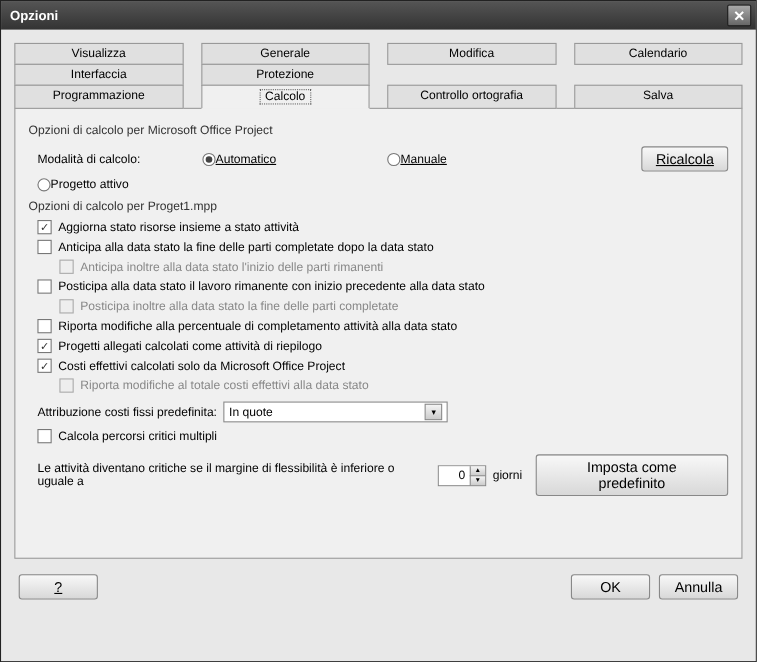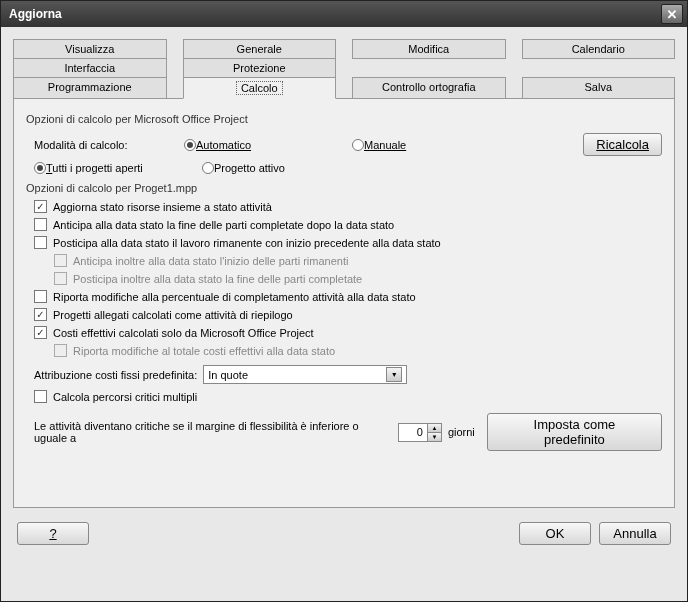--- a/index.html
+++ b/index.html
@@ -43,21 +43,21 @@
     .spinner .spin-btn:last-child { border-top: 1px solid #888; }
     .footer { display: flex; gap: 8px; padding: 14px 4px 4px 4px; background: #e8e8e8; align-items: center; }
     .footer .btn { min-width: 72px; }
     .u { text-decoration: underline; }
   </style>
 </head>
 <body>
 
 <div class="dialog">
   <div class="titlebar">
-    <span>Aggiorna</span>
+    <span>Opzioni</span>
     <div class="close-btn">✕</div>
   </div>
 
   <div class="content">
     <div class="tabs">
       <div class="tab-row">
         <div class="tab"><span>Visualizza</span></div>
         <div class="tab"><span>Generale</span></div>
         <div class="tab"><span>Modifica</span></div>
         <div class="tab"><span>Calendario</span></div>
@@ -89,48 +89,44 @@
                 <span class="circle"></span>
                 <span class="u">Manuale</span>
               </div>
           </div>
           <span class="spacer"></span>
           <button class="btn"><span class="u">Ricalcola</span></button>
         </div>
 
         <div class="row" style="margin-left:8px;">
           <div class="radio-group">
-            <div class="radio checked">
-                <span class="circle"></span>
-                <span><span class="u">T</span><span>utti i progetti aperti</span></span>
-              </div>
             <div class="radio">
                 <span class="circle"></span>
                 <span>Progetto attivo</span>
               </div>
           </div>
         </div>
 
         <div class="group-title section-gap">Opzioni di calcolo per Proget1.mpp</div>
 
         <div class="chk-row">
             <span class="chk">✓</span>
             <span>Aggiorna stato risorse insieme a stato attività</span>
           </div>
         <div class="chk-row">
             <span class="chk"></span>
             <span>Anticipa alla data stato la fine delle parti completate dopo la data stato</span>
           </div>
+        <div class="chk-row indent disabled">
+            <span class="chk disabled"></span>
+            <span>Anticipa inoltre alla data stato l'inizio delle parti rimanenti</span>
+          </div>
         <div class="chk-row">
             <span class="chk"></span>
             <span>Posticipa alla data stato il lavoro rimanente con inizio precedente alla data stato</span>
-          </div>
-        <div class="chk-row indent disabled">
-            <span class="chk disabled"></span>
-            <span>Anticipa inoltre alla data stato l'inizio delle parti rimanenti</span>
           </div>
         <div class="chk-row indent disabled">
             <span class="chk disabled"></span>
             <span>Posticipa inoltre alla data stato la fine delle parti completate</span>
           </div>
 
 
         <div class="chk-row">
             <span class="chk"></span>
             <span>Riporta modifiche alla percentuale di completamento attività alla data stato</span>

